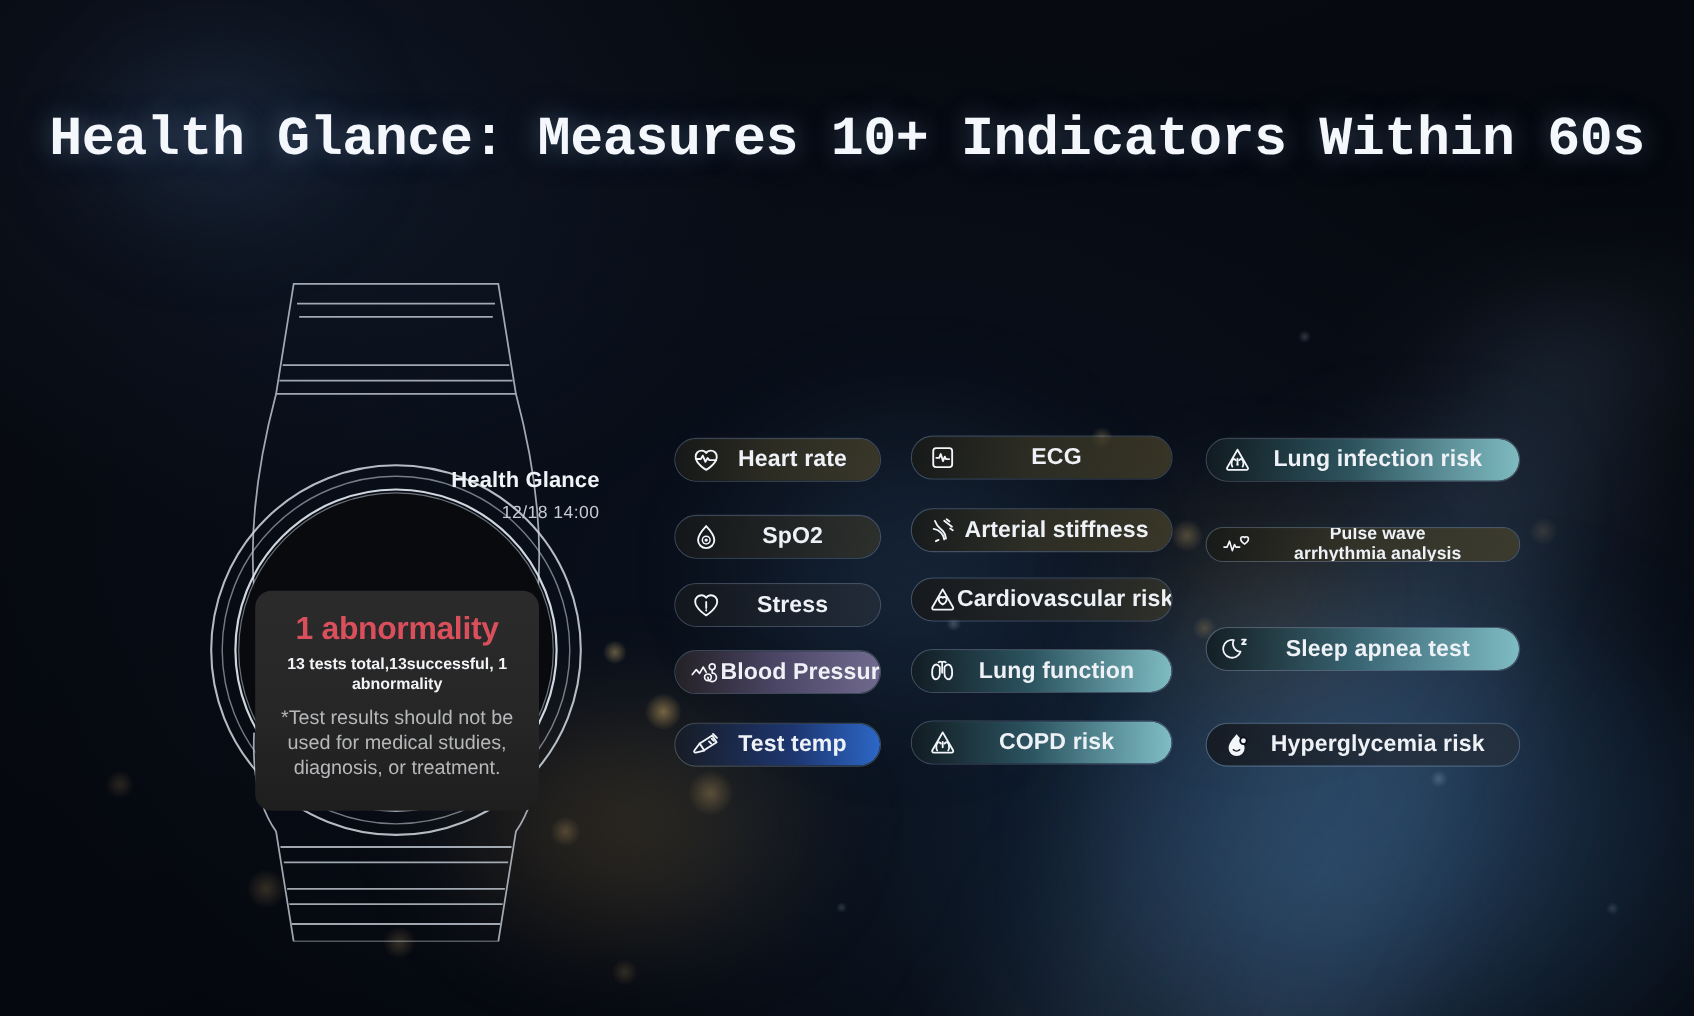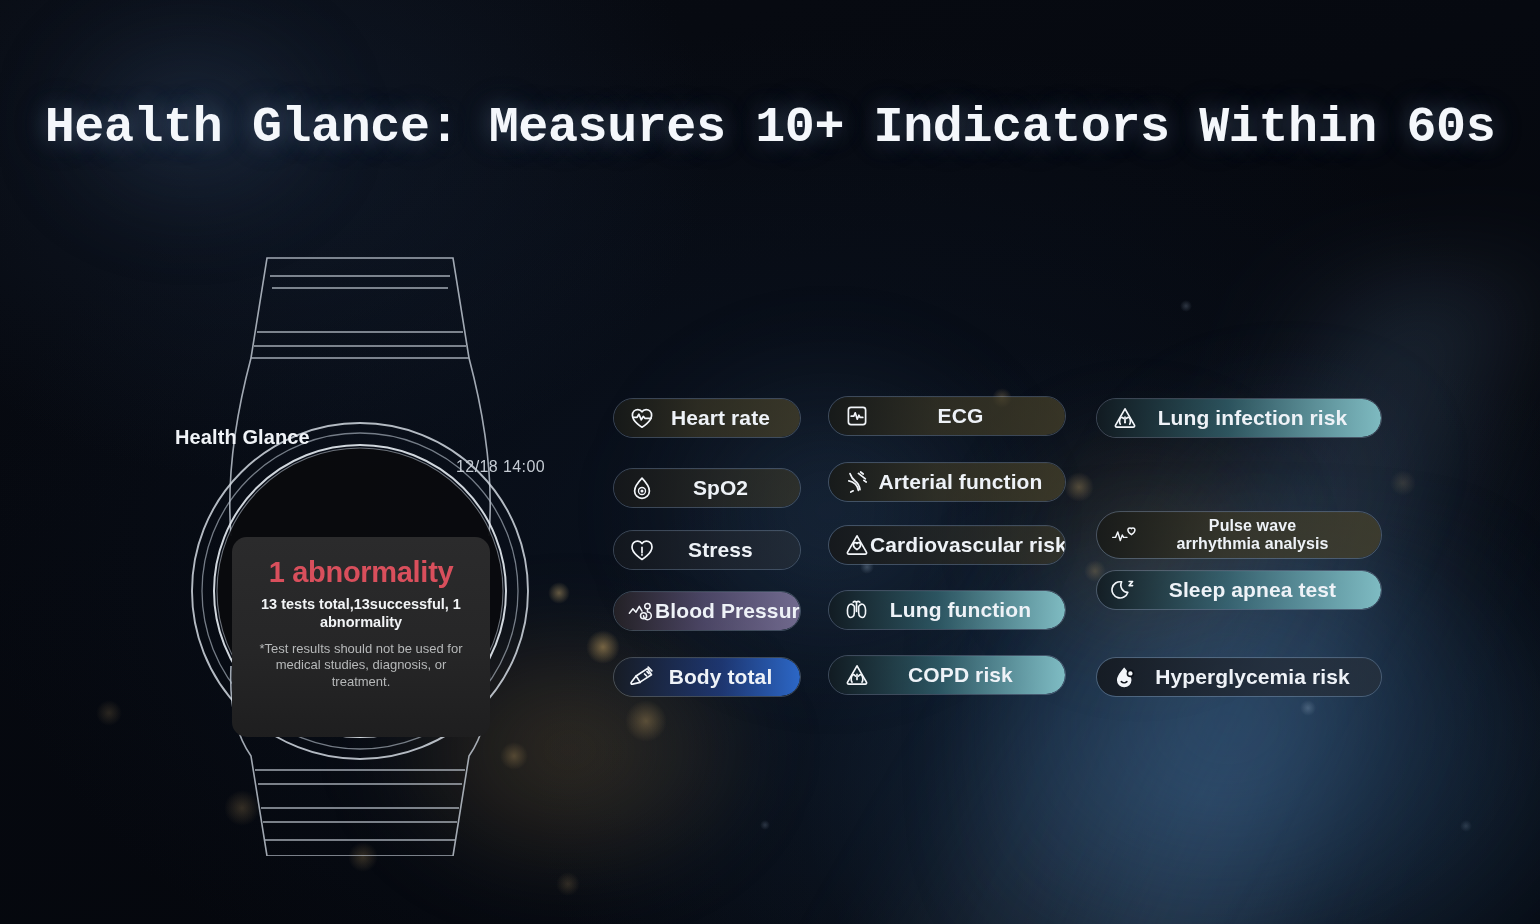--- a/index.html
+++ b/index.html
@@ -48,44 +48,44 @@
     text-shadow:0 0 22px rgba(160,190,230,0.30), 0 0 46px rgba(100,140,190,0.16);
     white-space:nowrap;
     font-family:Liberation Mono, monospace;
   }
 
   
   .watch { position:absolute; left:175px; top:236px; width:370px; height:620px; }
   .watch svg { position:absolute; left:0; top:0; }
 
   .face-text { position:absolute; left:0; top:0; width:370px; }
-  .fc-title { position:absolute; left:0; top:190px; width:370px; text-align:left;
+  .fc-title { position:absolute; left:0; top:190px; width:370px; text-align:right;
               font-size:20px; font-weight:700; color:#f0f3f7; letter-spacing:0.1px; }
   .fc-date  { position:absolute; left:0; top:222px; width:370px; text-align:right;
               font-size:16px; font-weight:400; color:#c5cbd3; letter-spacing:0.4px; }
 
   .card { position:absolute; left:57px; top:253px; width:258px; height:200px;
           background:linear-gradient(180deg,#2b2b2c 0%,#262627 58%,#1e1e1f 100%);
           border-radius:15px; padding:12px 10px 0; text-align:center; overflow:hidden;margin-top:48px; }
   .card .headline { font-size:29px; font-weight:700; color:#d94f5c; letter-spacing:-0.3px;
                     line-height:1.05; margin-top:8px; }
   .card .summary  { font-size:14.5px; font-weight:700; color:#f2f4f6; line-height:1.22;
                     margin-top:9px; padding:0 2px; }
-  .card .disc     { font-size:13px; font-weight:400; color:#b6b8b9; line-height:1.28;
+  .card .disc     { font-size:18px; font-weight:400; color:#b6b8b9; line-height:1.28;
                     margin-top:9px; padding:0 8px; }
 
   
   .grid { position:absolute; left:0; top:0; width:1540px; height:924px; }
   .pill {
     position:absolute; display:flex; align-items:center; height:40px;
     border-radius:20px; border:1px solid rgba(176,196,220,0.30);
     box-shadow:inset 0 1px 0 rgba(255,255,255,0.06);
     padding:0 10px 0 14px; overflow:hidden;
   }
-  .pill.tall { height:48px; border-radius:24px;margin-top:32px; }
+  .pill.tall { height:32px; border-radius:24px; }
   .pill .ico { position:relative; z-index:2; width:27px; height:27px; flex:0 0 27px;
                display:flex; align-items:center; justify-content:center; }
   .pill .ico svg { display:block; }
   .pill .lbl { position:relative; z-index:2; flex:1 1 auto; text-align:center;
                font-size:21px; font-weight:600; color:#eef2f7; letter-spacing:0.1px;
                padding-right:4px; line-height:1.12; white-space:nowrap; }
   .pill .lbl.two { white-space:normal; font-size:16px; }
   .pill .bg { position:absolute; inset:0; z-index:1; border-radius:inherit; }
 </style>
 </head>
@@ -208,42 +208,42 @@
       </div>
       <div class="pill" style="left: 613px; top: 657px; width: 188px;">
         <div class="bg" style="background: linear-gradient(90deg, rgba(22, 28, 38, 0.86) 0%, rgba(36, 68, 146, 0.7) 58%, rgba(47, 110, 212, 0.92) 100%);"></div>
         <span class="ico">
           <svg width="26" height="26" viewBox="0 0 26 26">
             <path fill="none" stroke="#f2f5f9" stroke-width="1.7" stroke-linecap="round" stroke-linejoin="round" d="M16.6 3.6l5.2 5.2-9.6 9.6-5.2-5.2z" transform="rotate(12 13 13)"></path>
             <path fill="none" stroke="#f2f5f9" stroke-width="1.7" stroke-linecap="round" stroke-linejoin="round" d="M7 13.2L3.6 20.4c-.5 1 .6 2.1 1.6 1.6l7.2-3.4" transform="rotate(12 13 13)"></path>
             <path fill="none" stroke="#f2f5f9" stroke-width="1.7" stroke-linecap="round" stroke-linejoin="round" d="M19.2 3.2l3.6 3.6M18 7.6l2 2M15.6 10l2 2"></path>
           </svg>
         </span>
-        <span class="lbl">Body total</span>
+        <span class="lbl">Test temp</span>
       </div>
       <div class="pill" style="left: 828px; top: 396px; width: 238px;">
         <div class="bg" style="background: linear-gradient(90deg, rgba(24, 26, 24, 0.88) 0%, rgba(58, 54, 36, 0.7) 45%, rgba(72, 66, 42, 0.72) 100%);"></div>
         <span class="ico">
           <svg width="26" height="26" viewBox="0 0 26 26">
             <rect x="4.4" y="4.4" width="17.2" height="17.2" rx="2.6" fill="none" stroke="#f2f5f9" stroke-width="1.7" stroke-linecap="round" stroke-linejoin="round"></rect>
             <path fill="none" stroke="#f2f5f9" stroke-width="1.7" stroke-linecap="round" stroke-linejoin="round" d="M7.2 13.2h2.6l1.4-3.4 2.1 6.4 1.6-4 1.1 2.2h2.8"></path>
           </svg>
         </span>
         <span class="lbl">ECG</span>
       </div>
       <div class="pill" style="left: 828px; top: 462px; width: 238px;">
         <div class="bg" style="background: linear-gradient(90deg, rgba(24, 26, 24, 0.88) 0%, rgba(58, 54, 36, 0.7) 45%, rgba(72, 66, 42, 0.72) 100%);"></div>
         <span class="ico">
           <svg width="26" height="26" viewBox="0 0 26 26">
             <path fill="none" stroke="#f2f5f9" stroke-width="1.7" stroke-linecap="round" stroke-linejoin="round" d="M6 4.6c1.2 3.4 3 5.8 5.4 7.6 2.4 1.8 4 4.6 4.6 8.4"></path>
             <path fill="none" stroke="#f2f5f9" stroke-width="1.7" stroke-linecap="round" stroke-linejoin="round" d="M4.8 11.8c2.6.3 4.8 1.5 6.6 3.4 1.8 1.9 2.8 4 3 6.2"></path>
             <path fill="none" stroke="#f2f5f9" stroke-width="1.7" stroke-linecap="round" stroke-linejoin="round" d="M14.4 4.4l7 5.4M16.6 3l2.6 2M19.8 11.4l2.4 1.6M9.2 21.8l-2.4 1.2"></path>
           </svg>
         </span>
-        <span class="lbl">Arterial function</span>
+        <span class="lbl">Arterial stiffness</span>
       </div>
       <div class="pill" style="left: 828px; top: 525px; width: 238px;">
         <div class="bg" style="background: linear-gradient(90deg, rgba(22, 24, 26, 0.88) 0%, rgba(48, 46, 36, 0.58) 55%, rgba(62, 58, 40, 0.6) 100%);"></div>
         <span class="ico">
           <svg width="26" height="26" viewBox="0 0 26 26">
             <path fill="none" stroke="#f2f5f9" stroke-width="1.7" stroke-linecap="round" stroke-linejoin="round" d="M13 3.8l9.4 16.3a1.4 1.4 0 0 1-1.2 2.1H4.8a1.4 1.4 0 0 1-1.2-2.1z"></path>
             <path fill="none" stroke="#f2f5f9" stroke-width="1.7" stroke-linecap="round" stroke-linejoin="round" d="M13 17.6s-3.6-2.3-3.6-4.7c0-1.3 1-2.2 2.1-2.2.7 0 1.2.3 1.5.8.3-.5.8-.8 1.5-.8 1.2 0 2.1.9 2.1 2.2 0 2.4-3.6 4.7-3.6 4.7z"></path>
           </svg>
         </span>
         <span class="lbl">Cardiovascular risk</span>

